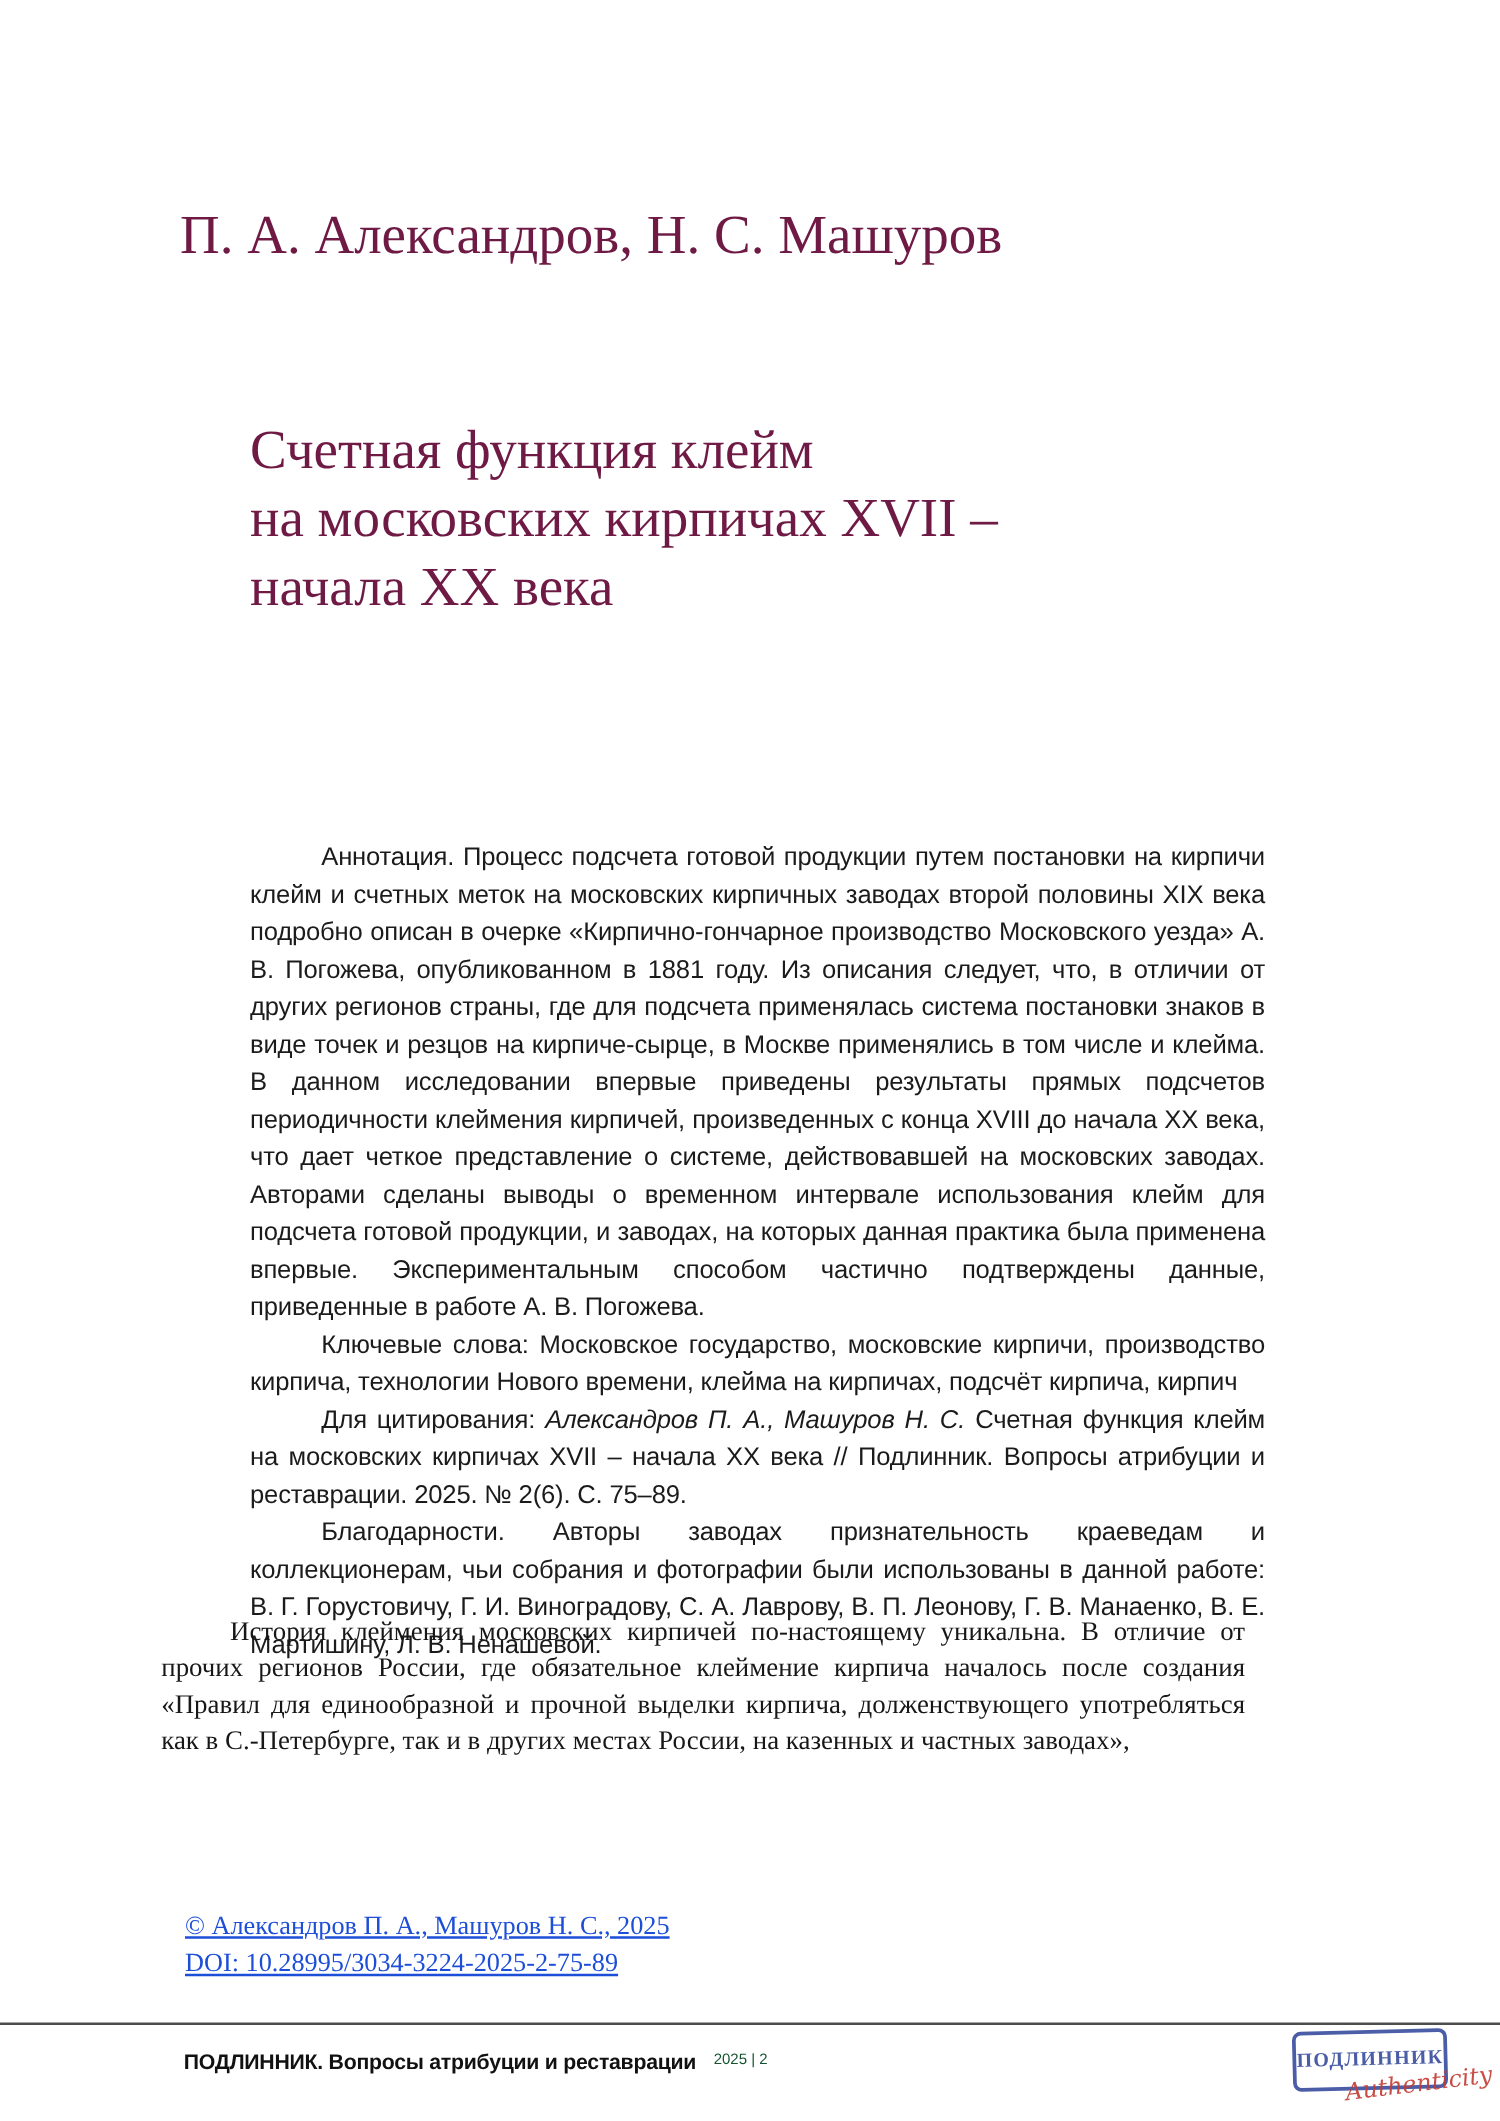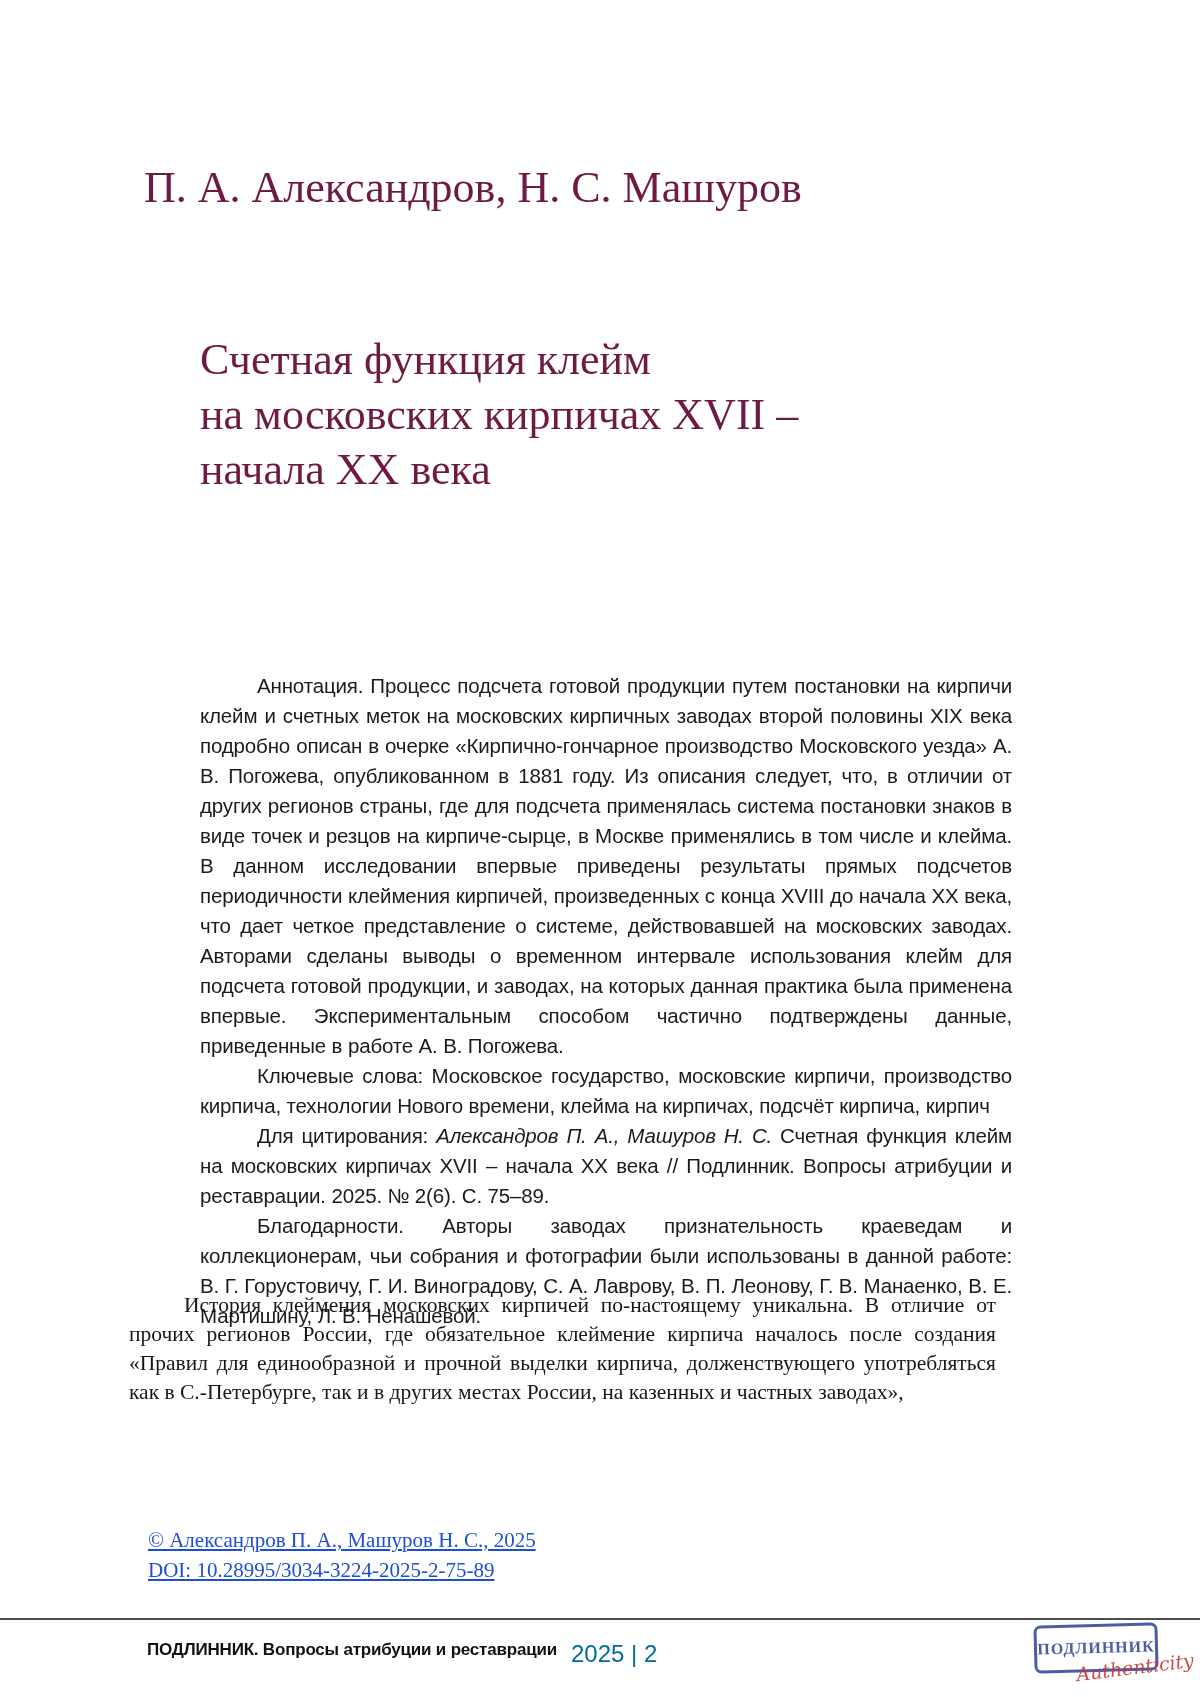--- a/index.html
+++ b/index.html
@@ -79,22 +79,22 @@
   }
   .footer-journal {
     font-family: "Liberation Sans", "DejaVu Sans", sans-serif;
     font-weight: bold;
     font-size: 17px;
     letter-spacing: -0.2px;
     color: #111111;
   }
   .footer-issue {
     font-family: "Liberation Sans", "DejaVu Sans", sans-serif;
-    font-size: 24px;
-    color: #0369a1;
+    font-size: 12px;
+    color: #14532d;
   }
   .stamp {
     position: absolute;
     left: 1034px; top: 1624px;
     width: 160px; height: 72px;
   }
   .stamp-box {
     position: absolute;
     left: 0; top: 0;
     width: 118px; height: 42px;

